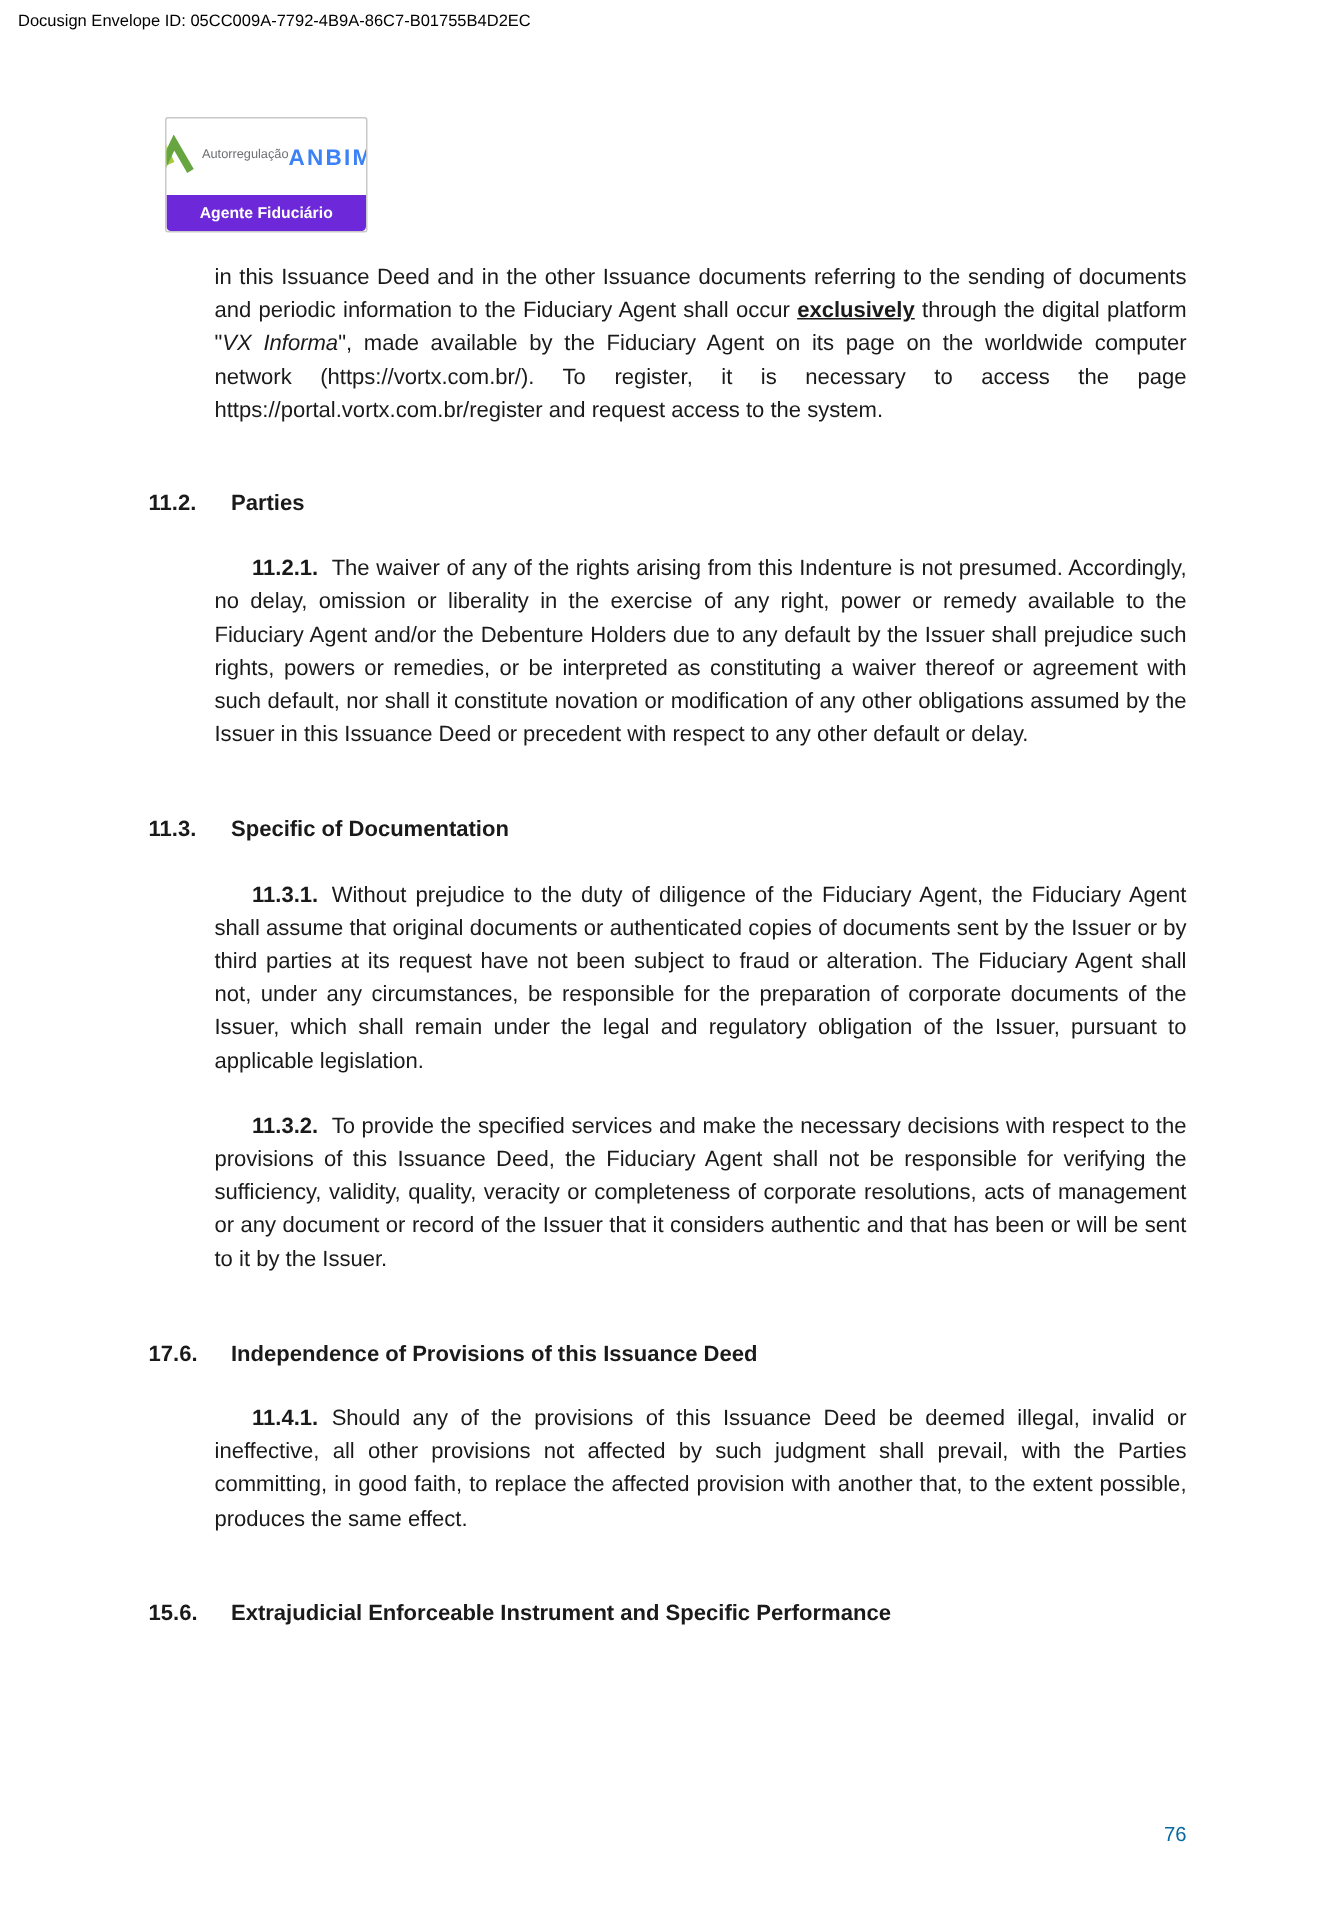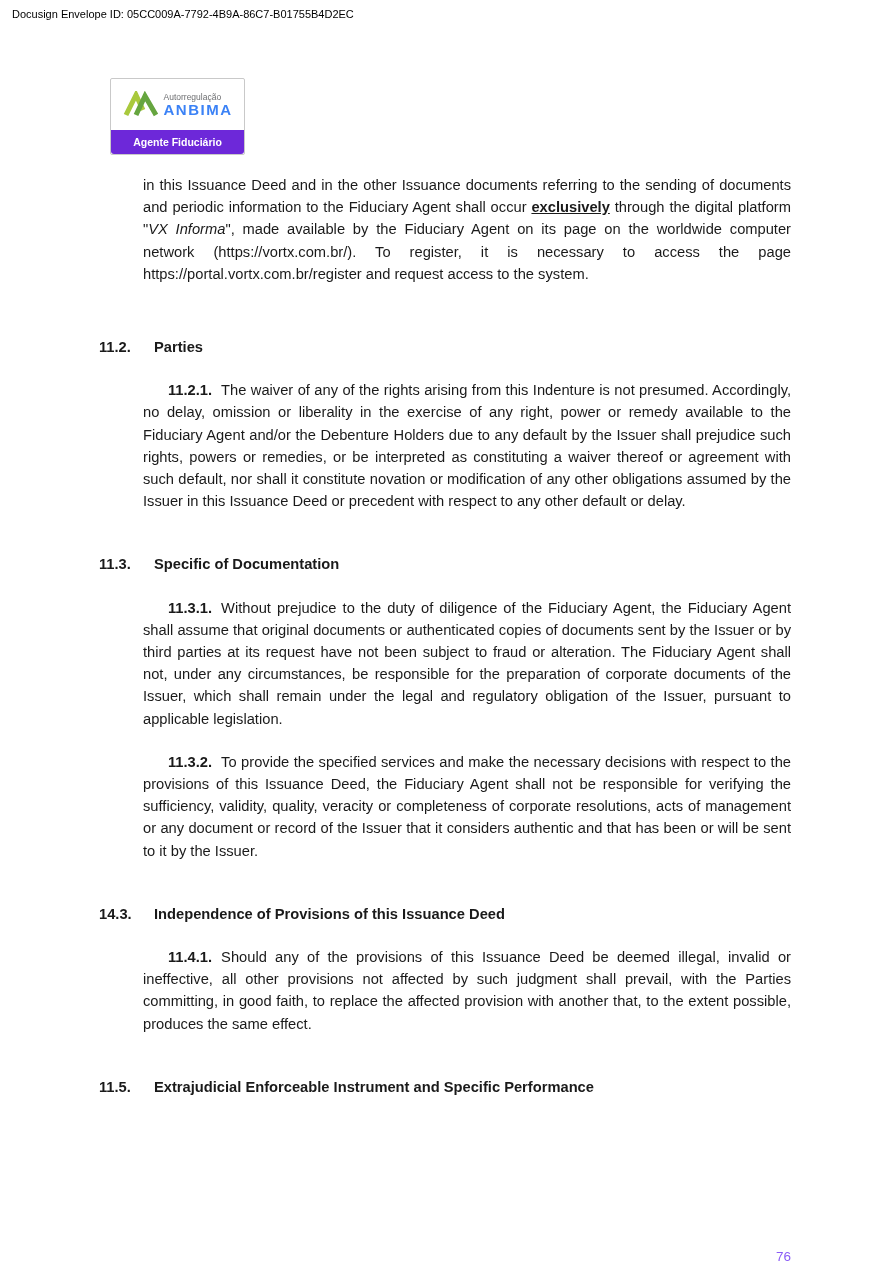--- a/index.html
+++ b/index.html
@@ -35,21 +35,21 @@
     overflow: hidden;
   }
   .logo-top {
     flex: 1;
     display: flex;
     align-items: center;
     justify-content: center;
     gap: 5px;
     padding: 4px 4px 2px 4px;
   }
-  .logo-texts { display: flex; flex-direction: column; line-height: 1.05; }
+  .logo-texts { display: flex; line-height: 1.05; }
   .logo-autorreg { font-size: 8.5px; color: #6d6e71; }
   .logo-anbima { font-size: 15px; font-weight: bold; color: #3b82f6; letter-spacing: 1.5px; }
   .logo-bar {
     height: 24px;
     background: #6d28d9;
     color: #ffffff;
     font-size: 10.5px;
     font-weight: bold;
     display: flex;
     align-items: center;
@@ -59,21 +59,21 @@
   
   .content {
     position: absolute;
     left: 99px;
     top: 174px;
     width: 692px;
     font-size: 14.7px;
     line-height: 22.2px;
   }
   .intro-para {
-    margin: 0 0 31px 44px;
+    margin: 0 0 20px 44px;
     width: 648px;
     text-align: justify;
   }
   .bold-underline { font-weight: bold; text-decoration: underline; }
   .italic { font-style: italic; }
   .section-heading {
     margin: 0 0 21px 0;
     font-weight: bold;
   }
   .sec-num { display: inline-block; width: 55px; margin-top: 20px; }
@@ -81,22 +81,21 @@
     margin: 0 0 21px 44px;
     width: 648px;
     text-align: justify;
   }
   .para-num { font-weight: bold; margin-right: 9px; margin-left: 25px; }
   .page-number {
     position: absolute;
     right: 99px;
     top: 1215px;
     font-size: 13.5px;
-    color: #8b5cf6;
-    margin-top: 34px;
+    color: #0369a1;
   }
 </style>
 </head>
 <body>
 
 <div class="page">
 
   <div class="envelope-line">Docusign Envelope ID: 05CC009A-7792-4B9A-86C7-B01755B4D2EC</div>
 
   <div class="logo-card">
@@ -132,27 +131,27 @@
       <span class="sec-num">11.3.</span><span class="sec-title">Specific of Documentation</span>
     </div>
     <p class="sub-para">
       <span class="para-num">11.3.1.</span><span>Without prejudice to the duty of diligence of the Fiduciary Agent, the Fiduciary Agent shall assume that original documents or authenticated copies of documents sent by the Issuer or by third parties at its request have not been subject to fraud or alteration. The Fiduciary Agent shall not, under any circumstances, be responsible for the preparation of corporate documents of the Issuer, which shall remain under the legal and regulatory obligation of the Issuer, pursuant to applicable legislation.</span>
     </p>
     <p class="sub-para">
       <span class="para-num">11.3.2.</span><span>To provide the specified services and make the necessary decisions with respect to the provisions of this Issuance Deed, the Fiduciary Agent shall not be responsible for verifying the sufficiency, validity, quality, veracity or completeness of corporate resolutions, acts of management or any document or record of the Issuer that it considers authentic and that has been or will be sent to it by the Issuer.</span>
     </p>
 
     <div class="section-heading">
-      <span class="sec-num">14.3.</span><span class="sec-title">Independence of Provisions of this Issuance Deed</span>
+      <span class="sec-num">17.6.</span><span class="sec-title">Independence of Provisions of this Issuance Deed</span>
     </div>
     <p class="sub-para">
       <span class="para-num">11.4.1.</span><span>Should any of the provisions of this Issuance Deed be deemed illegal, invalid or ineffective, all other provisions not affected by such judgment shall prevail, with the Parties committing, in good faith, to replace the affected provision with another that, to the extent possible, produces the same effect.</span>
     </p>
 
     <div class="section-heading">
-      <span class="sec-num">11.5.</span><span class="sec-title">Extrajudicial Enforceable Instrument and Specific Performance</span>
+      <span class="sec-num">15.6.</span><span class="sec-title">Extrajudicial Enforceable Instrument and Specific Performance</span>
     </div>
 
   </div>
 
   <div class="page-number">76</div>
 
 </div>
 
 </body></html>

